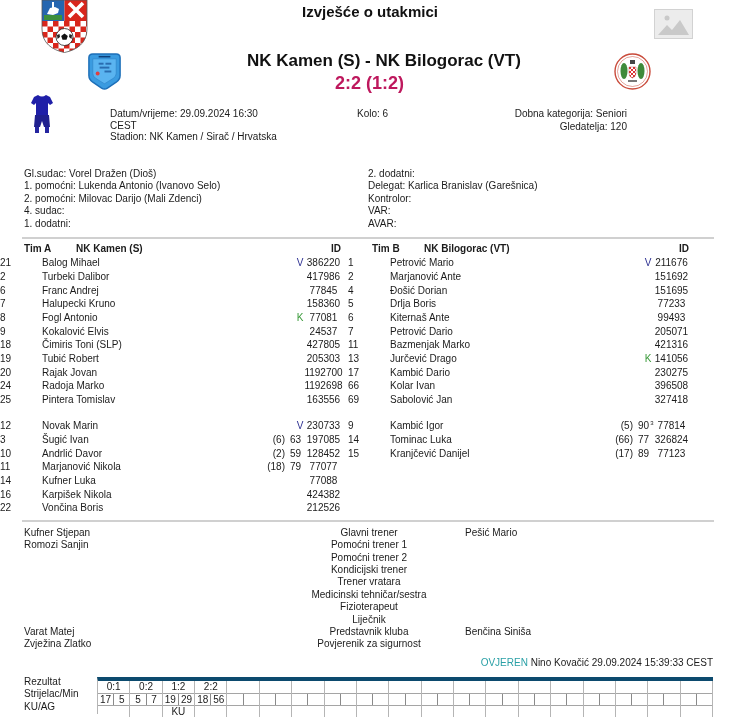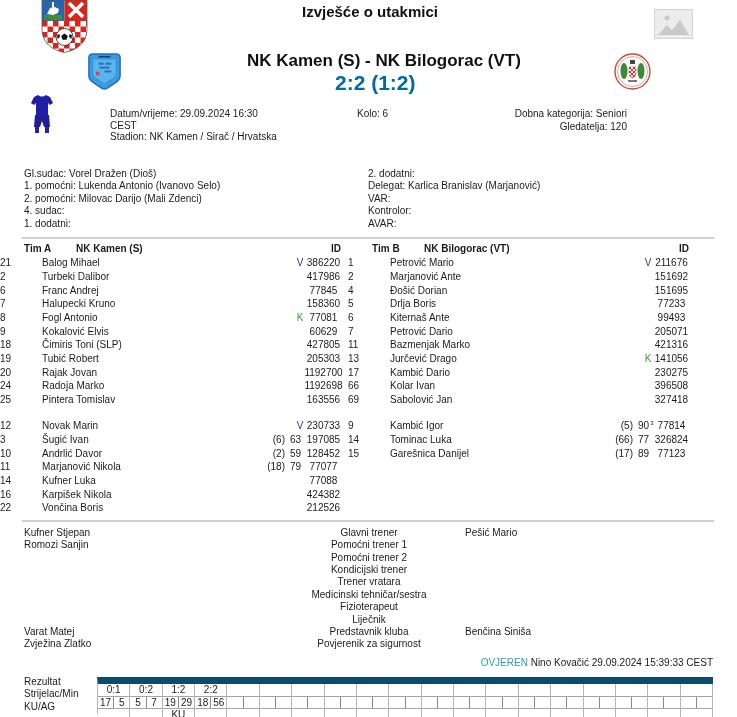--- a/index.html
+++ b/index.html
@@ -5,21 +5,21 @@
   html, body { margin:0; padding:0; background:#ffffff; }
   #page {
     position:relative; width:737px; height:717px; overflow:hidden; background:#ffffff;
     font-family:"Liberation Sans", sans-serif; font-size:10px; color:#1b1b1b;
   }
   .abs { position:absolute; white-space:nowrap; line-height:12px; }
   .icon { position:absolute; display:block; }
   .t-title1 { left:302px; top:3px; font-size:15px; font-weight:bold; line-height:18px; color:#111; }
   .t-title2 { left:301px; top:22px; font-size:17px; font-weight:bold; line-height:20px; color:#111; }
   .t-match  { left:247px; top:51px; font-size:17px; font-weight:bold; line-height:20px; color:#111; }
-  .t-score  { left:335px; top:73px; font-size:21px; font-weight:bold; line-height:20px; color:#0369a1; }
+  .t-score  { left:335px; top:73px; font-size:18px; font-weight:bold; line-height:20px; color:#be185d; }
 
   .info-datetime { left:110px; top:108px; width:152px; white-space:normal; line-height:11.5px; }
   .info-stadium { left:110px; top:131px; }
   .info-round { left:357px; top:108px; }
   .info-age { right:110px; top:108px; text-align:right; }
   .info-spect { right:110px; top:121px; text-align:right; }
 
   .olist { position:absolute; }
   .oline { height:12.5px; line-height:12.5px; white-space:nowrap; }
 
@@ -46,21 +46,21 @@
   .srow > span { position:absolute; top:0; }
   .s-a { left:24px; }
   .s-role { left:259px; width:220px; text-align:center; }
   .s-b { left:465px; }
 
   .verify { right:24px; top:657px; text-align:right; }
 
   .rlabel { left:24px; }
   .rgrid { position:absolute; left:97px; top:677px; width:616px; height:37px;
            display:grid; grid-template-columns:repeat(19, 1fr);
-           border-top:7px solid #0c4a6e; border-left:1px solid #b5b5b5; box-sizing:border-box; }
+           border-top:4px solid #0c4a6e; border-left:1px solid #b5b5b5; box-sizing:border-box; }
   .rcol { border-right:1px solid #b5b5b5; display:flex; flex-direction:column; }
   .rcell { box-sizing:border-box; border-bottom:1px solid #a5a5a5; text-align:center; white-space:nowrap; }
   .rcell.r1 { height:13px; line-height:12px; }
   .rcell.r2 { height:12px; line-height:11px; display:flex; padding:0; }
   .rcell.r3 { height:12px; line-height:11px; border-bottom:none; }
   .half { flex:1; text-align:center; }
   .half.left { border-right:1px solid #8a8a8a; }
 </style>
 </head>
 <body>
@@ -161,25 +161,25 @@
 
   <div class="oline">2. pomoćni: Milovac Darijo (Mali Zdenci)</div>
 
   <div class="oline">4. sudac:</div>
 
   <div class="oline">1. dodatni:</div>
 </div>
   <div class="olist" style="left:368px; top:167.75px;">
   <div class="oline">2. dodatni:</div>
 
-  <div class="oline">Delegat: Karlica Branislav (Marjanović)</div>
+  <div class="oline">Delegat: Karlica Branislav (Garešnica)</div>
+
+  <div class="oline">Kontrolor:</div>
 
   <div class="oline">VAR:</div>
-
-  <div class="oline">Kontrolor:</div>
 
   <div class="oline">AVAR:</div>
 </div>
 
   <div class="sep" style="top:237px;"></div>
 
   <div class="thead" style="left:0;">
     <span class="th-label">Tim A</span>
     <span class="th-name">NK Kamen (S)</span>
     <span class="th-id">ID</span>
@@ -229,21 +229,21 @@
     <span class="pmark" style="color: rgb(58, 154, 58);">K</span>
     <span class="pid">77081</span>
   </div>
 
   <div class="prow">
     <span class="pno">9</span>
     <span class="pname">Kokalović Elvis</span>
     <span class="preplaced"></span>
     <span class="pmin"><span></span><sup></sup></span>
     <span class="pmark"></span>
-    <span class="pid">60629</span>
+    <span class="pid">24537</span>
   </div>
 
   <div class="prow">
     <span class="pno">18</span>
     <span class="pname">Čimiris Toni (SLP)</span>
     <span class="preplaced"></span>
     <span class="pmin"><span></span><sup></sup></span>
     <span class="pmark"></span>
     <span class="pid">427805</span>
   </div>
@@ -468,21 +468,21 @@
     <span class="pno">14</span>
     <span class="pname">Tominac Luka</span>
     <span class="preplaced">(66)</span>
     <span class="pmin"><span>77</span><sup></sup></span>
     <span class="pmark"></span>
     <span class="pid">326824</span>
   </div>
 
   <div class="prow">
     <span class="pno">15</span>
-    <span class="pname">Garešnica Danijel</span>
+    <span class="pname">Kranjčević Danijel</span>
     <span class="preplaced">(17)</span>
     <span class="pmin"><span>89</span><sup></sup></span>
     <span class="pmark"></span>
     <span class="pid">77123</span>
   </div>
 </div>
 
   <div class="sep" style="top:520px;"></div>
 
   <div class="slist">

